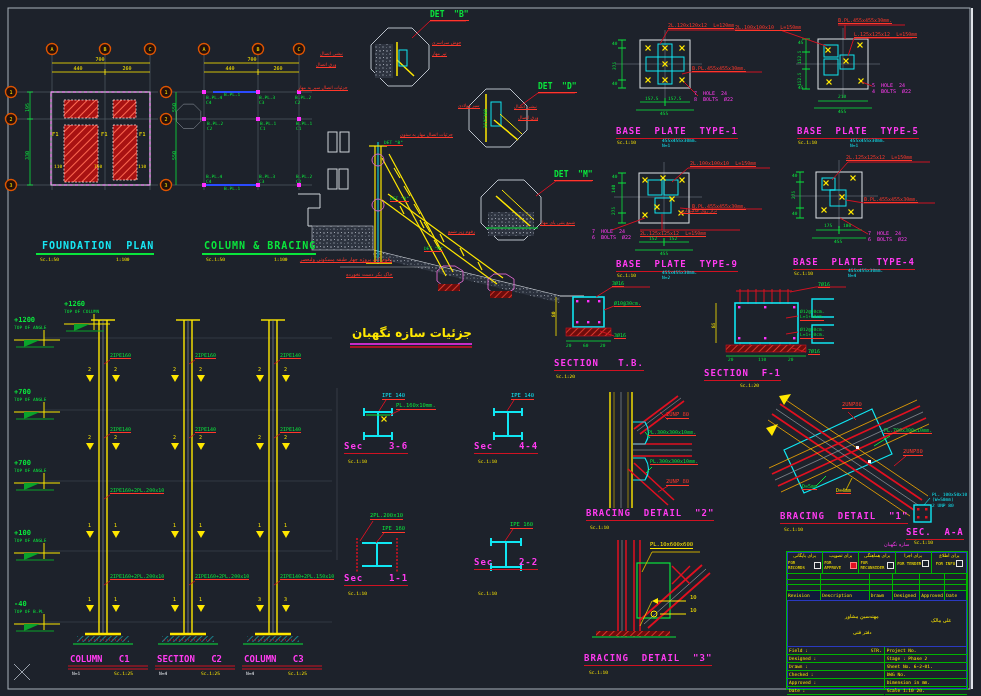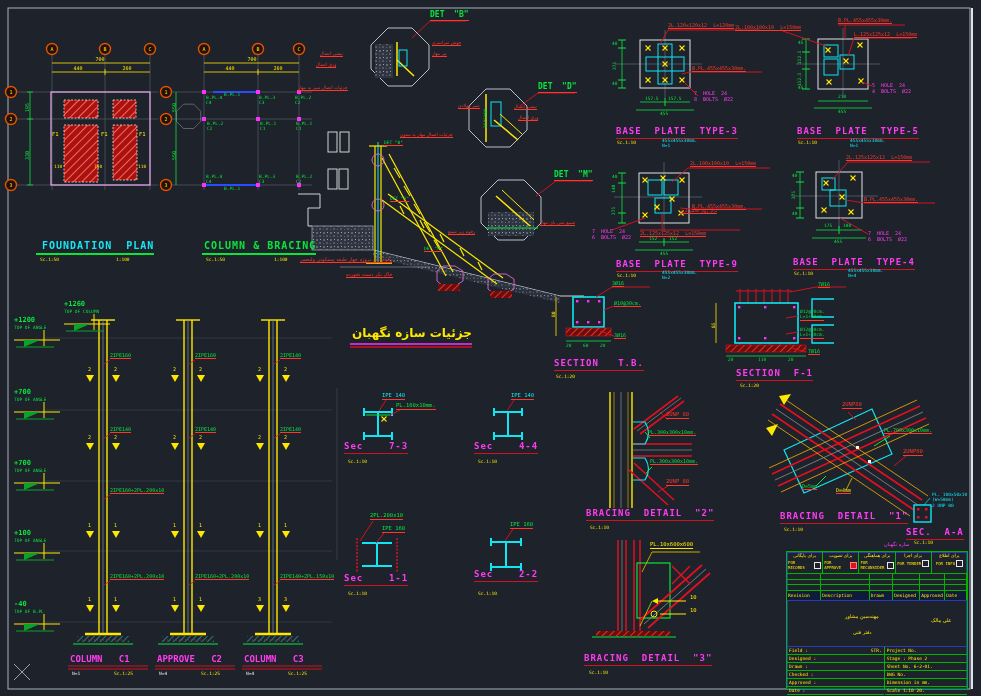--- a/index.html
+++ b/index.html
@@ -705,21 +705,21 @@
 <span class="lb red f5 ur" style="left:668px;top:22px">2L.120x120x12  L=120mm</span>
 <span class="lb red f5 ur" style="left:692px;top:65px">B.PL.455x455x30mm.</span>
 <span class="lb mag f5" style="left:694px;top:90px">7  HOLE  24
 8  BOLTS  Ø22</span>
 <span class="lb grn f4" style="left:645px;top:96px">157.5</span>
 <span class="lb grn f4" style="left:668px;top:96px">157.5</span>
 <span class="lb grn f4" style="left:660px;top:111px">455</span>
 <span class="lb grn f4" style="left:612px;top:41px">40</span>
 <span class="lb grn f4 rot" style="left:612px;top:70px">375</span>
 <span class="lb grn f4" style="left:612px;top:81px">40</span>
-<span class="lb tl" style="left:616px;top:126px">BASE  PLATE  TYPE-3</span>
+<span class="lb tl" style="left:616px;top:126px">BASE  PLATE  TYPE-1</span>
 <span class="lb yel f4" style="left:617px;top:140px">Sc.1:10</span>
 <span class="lb cyn f4" style="left:662px;top:138px">455x455x30mm.
 N=1</span>
 
 <span class="lb red f5 ur" style="left:735px;top:24px">2L.100x100x10  L=150mm</span>
 <span class="lb red f5 ur" style="left:838px;top:17px">B.PL.455x455x30mm.</span>
 <span class="lb red f5 ur" style="left:854px;top:31px">L.125x125x12  L=150mm</span>
 <span class="lb mag f5" style="left:872px;top:82px">5  HOLE  24
 4  BOLTS  Ø22</span>
 <span class="lb grn f4" style="left:838px;top:94px">210</span>
@@ -777,36 +777,36 @@
 <span class="lb grn f5 ur" style="left:818px;top:281px">7Ø16</span>
 <span class="lb grn f4 ur" style="left:800px;top:309px">Ø12@20cm.
 L=1+10cm.</span>
 <span class="lb grn f4 ur" style="left:800px;top:327px">Ø12@30cm.
 L=1+10cm.</span>
 <span class="lb grn f5 ur" style="left:808px;top:348px">7Ø16</span>
 <span class="lb grn f4" style="left:728px;top:357px">20</span>
 <span class="lb grn f4" style="left:758px;top:357px">110</span>
 <span class="lb grn f4" style="left:788px;top:357px">20</span>
 <span class="lb yel f4 rot" style="left:711px;top:328px">85</span>
-<span class="lb tl" style="left:736px;top:368px">SECTION  F-1</span>
+<span class="lb tl" style="left:704px;top:368px">SECTION  F-1</span>
 <span class="lb yel f4" style="left:740px;top:383px">Sc.1:20</span>
 
 <span class="lb cyn f55 ur" style="left:382px;top:392px">IPE 140</span>
 <span class="lb grn f55 ur" style="left:396px;top:402px">PL.160x10mm.</span>
-<span class="lb tl f10" style="left:344px;top:441px">Sec    7-3</span>
+<span class="lb tl f10" style="left:344px;top:441px">Sec    3-6</span>
 <span class="lb yel f4" style="left:348px;top:459px">Sc.1:10</span>
 <span class="lb cyn f55 ur" style="left:511px;top:392px">IPE 140</span>
 <span class="lb tl f10" style="left:474px;top:441px">Sec    4-4</span>
 <span class="lb yel f4" style="left:478px;top:459px">Sc.1:10</span>
 <span class="lb grn f55 ur" style="left:370px;top:512px">2PL.200x10</span>
 <span class="lb grn f55 ur" style="left:382px;top:525px">IPE 160</span>
 <span class="lb tl f10" style="left:344px;top:573px">Sec    1-1</span>
 <span class="lb yel f4" style="left:348px;top:591px">Sc.1:10</span>
 <span class="lb grn f55 ur" style="left:510px;top:521px">IPE 160</span>
-<span class="lb tl f10" style="left:474px;top:569px">Sec    2-2</span>
+<span class="lb tl f10" style="left:474px;top:557px">Sec    2-2</span>
 <span class="lb yel f4" style="left:478px;top:591px">Sc.1:10</span>
 
 <span class="lb red f55 ur" style="left:666px;top:411px">2UNP 80</span>
 <span class="lb grn f5 ur" style="left:648px;top:429px">PL.300x300x10mm.</span>
 <span class="lb grn f5 ur" style="left:650px;top:458px">PL.300x300x10mm.</span>
 <span class="lb red f55 ur" style="left:666px;top:478px">2UNP 80</span>
 <span class="lb tl f10" style="left:586px;top:508px">BRACING  DETAIL  "2"</span>
 <span class="lb yel f4" style="left:590px;top:525px">Sc.1:10</span>
 
 <span class="lb red f55 ur" style="left:842px;top:401px">2UNP80</span>
@@ -873,21 +873,21 @@
 <span class="lb yel f5" style="left:88px;top:596px">1</span>
 <span class="lb yel f5" style="left:114px;top:596px">1</span>
 <span class="lb yel f5" style="left:173px;top:596px">1</span>
 <span class="lb yel f5" style="left:199px;top:596px">1</span>
 <span class="lb yel f5" style="left:258px;top:596px">3</span>
 <span class="lb yel f5" style="left:284px;top:596px">3</span>
 
 <span class="lb mag b f9" style="left:70px;top:654px">COLUMN   C1</span>
 <span class="lb wht f4" style="left:72px;top:671px">N=1</span>
 <span class="lb yel f4" style="left:114px;top:671px">Sc.1:25</span>
-<span class="lb mag b f9" style="left:157px;top:654px">APPROVE   C2</span>
+<span class="lb mag b f9" style="left:157px;top:654px">SECTION   C2</span>
 <span class="lb wht f4" style="left:159px;top:671px">N=4</span>
 <span class="lb yel f4" style="left:201px;top:671px">Sc.1:25</span>
 <span class="lb mag b f9" style="left:244px;top:654px">COLUMN   C3</span>
 <span class="lb wht f4" style="left:246px;top:671px">N=4</span>
 <span class="lb yel f4" style="left:288px;top:671px">Sc.1:25</span>
 
 <span class="lb mag f5 fa" style="left:884px;top:541px">سازه نگهبان</span>
 
 <div id="tblock">
   <div class="stamps">

